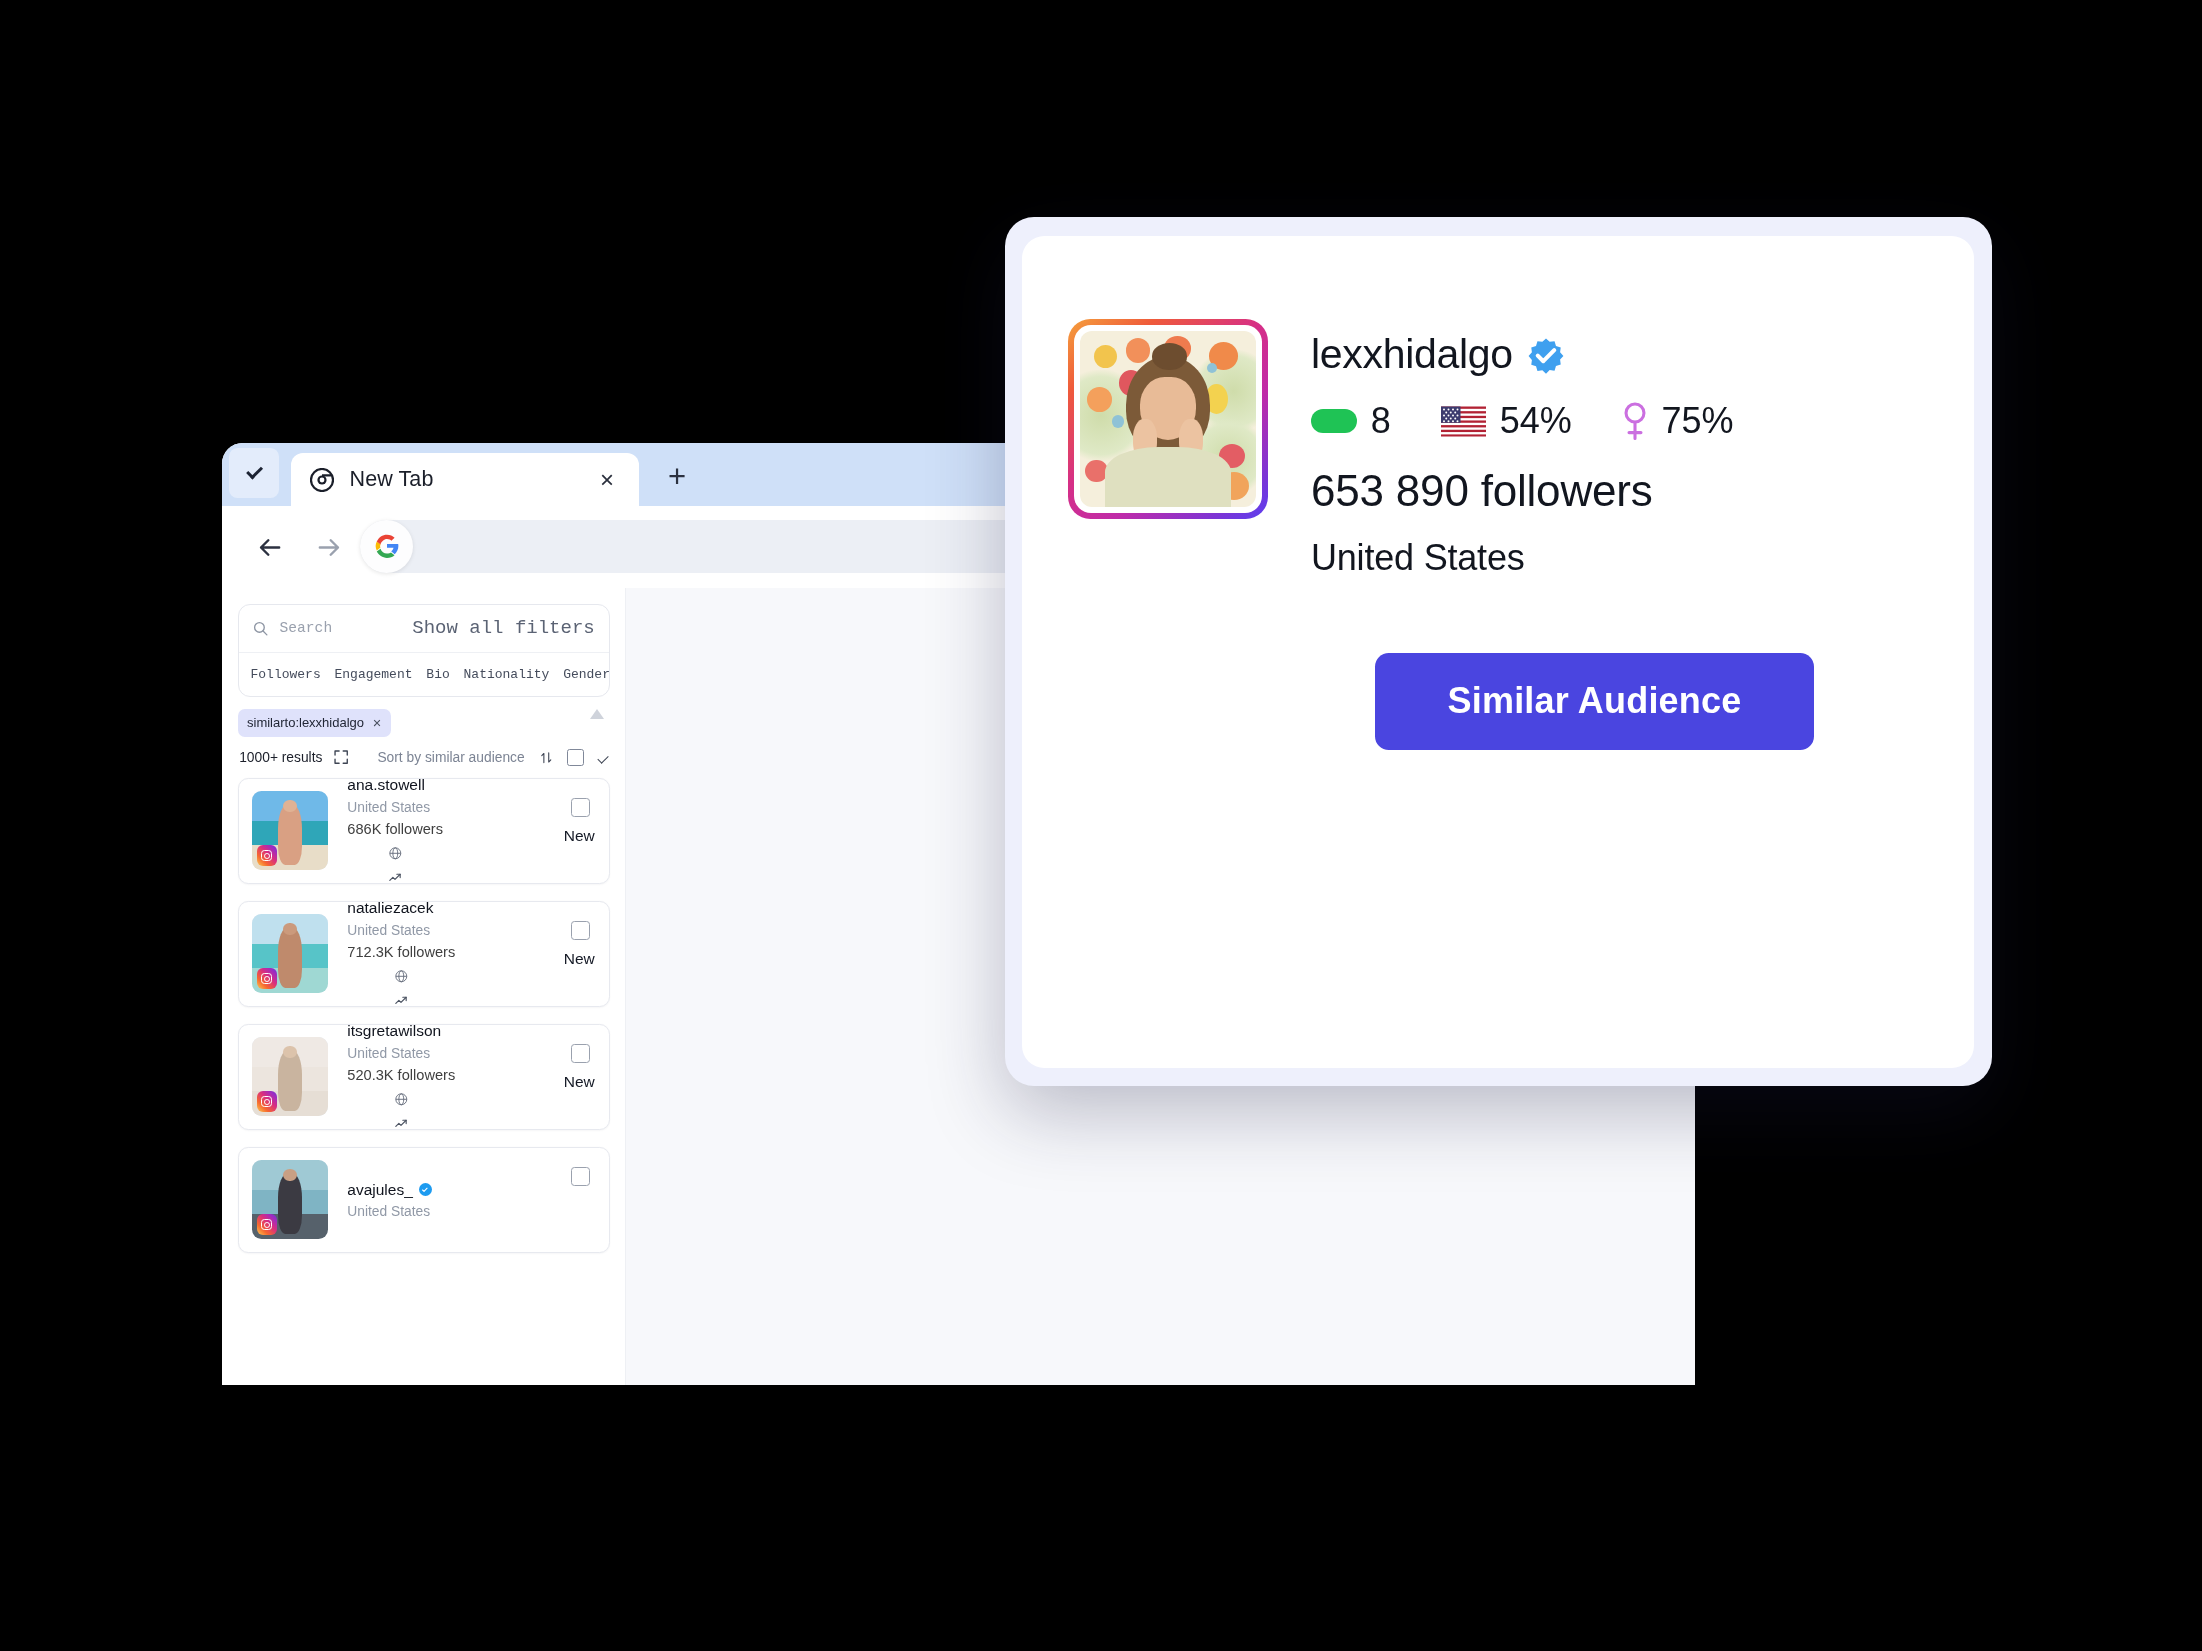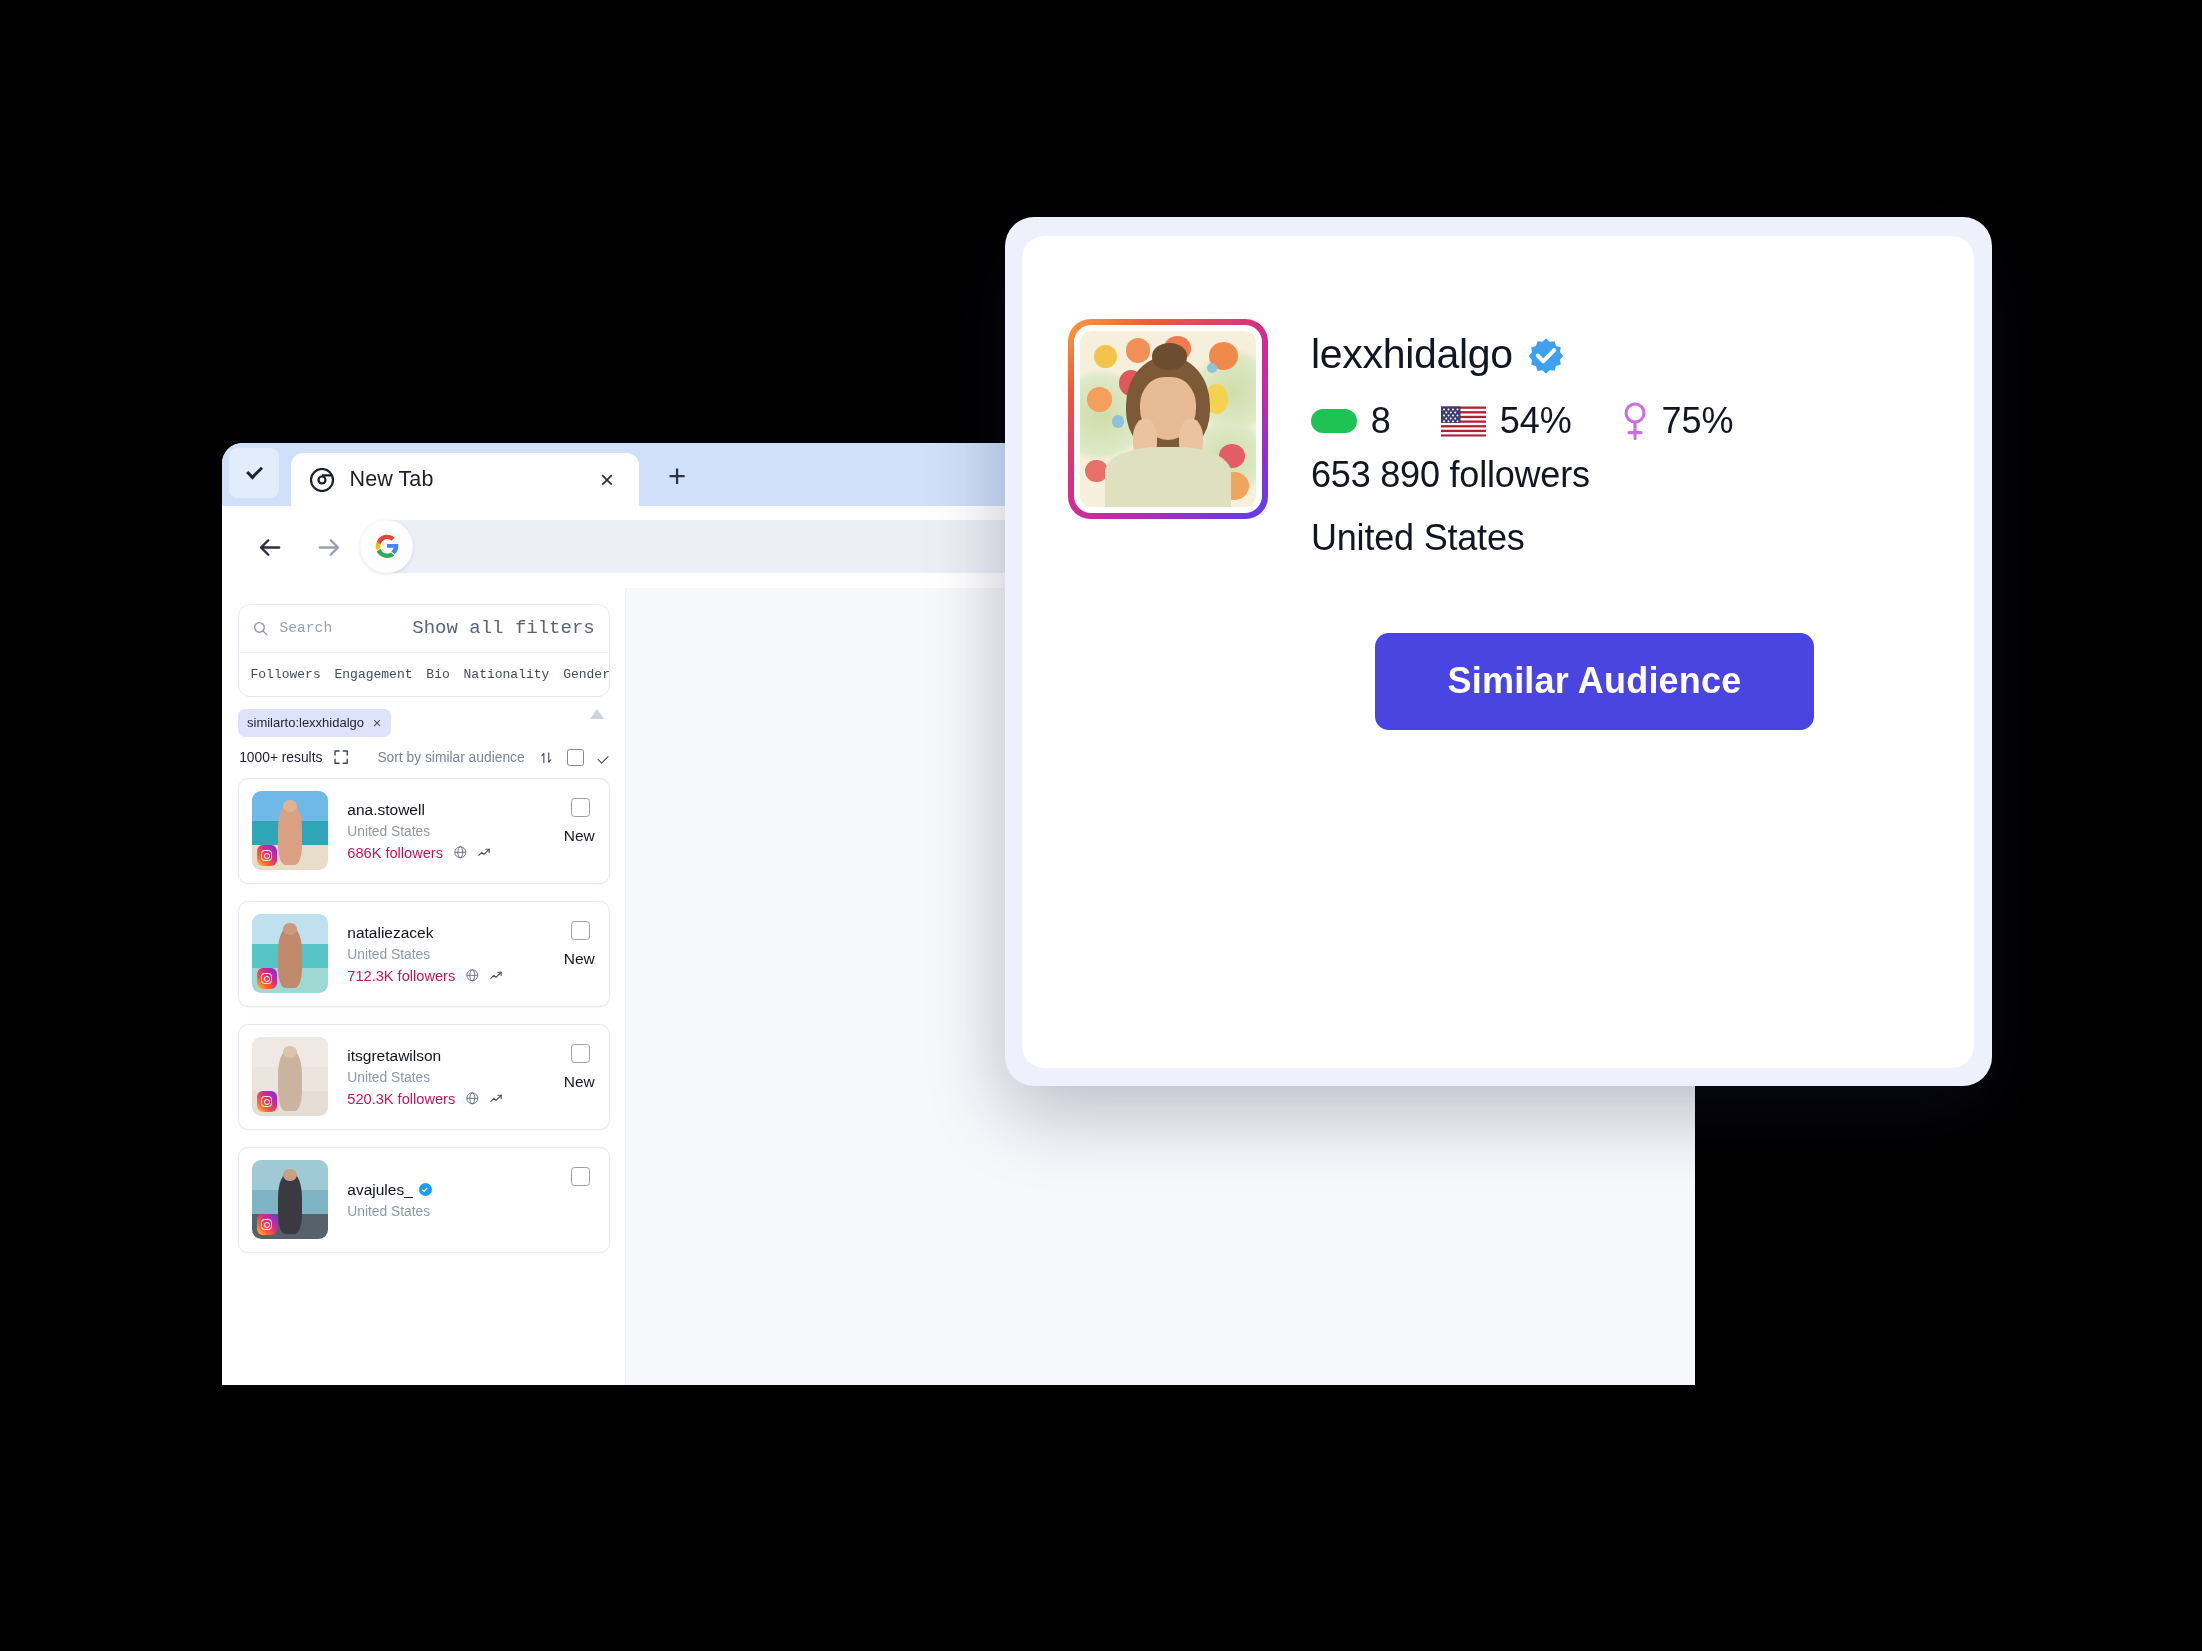--- a/index.html
+++ b/index.html
@@ -216,22 +216,22 @@
     width: 3.8px; height: 3.8px;
     border: 1.5px solid #fff; border-radius: 50%;
   }
   .meta { margin-left: 19px; }
   .meta-name {
     font-size: 15.5px; color: #10141e; font-weight: 500;
     display: flex; align-items: center; gap: 6px;
   }
   .meta-loc { font-size: 13.8px; color: #9098a6; margin-top: 5.2px; }
   .meta-fol {
-    font-size: 14.6px; color: #be185d; margin-top: 6px;
-    display: flex; align-items: center; gap: 9.5px;
+    font-size: 14.6px; color: #404040; margin-top: 6px;
+    display: flex; align-items: center; gap: 9.5px; flex-direction: column;
   }
   .verified-sm {
     width: 13px; height: 13px; border-radius: 50%;
     background: #1d9bf0;
     display: inline-flex; align-items: center; justify-content: center;
   }
   .verified-sm svg { width: 7.7px; height: 7.7px; }
   .card-check {
     position: absolute; right: 19px; top: 19px;
     width: 19px; height: 19px;
@@ -324,21 +324,21 @@
   }
   .stat { display: flex; align-items: center; gap: 13.8px; }
   .stat + .stat { margin-left: 50px; }
   .green-pill {
     width: 46px; height: 24px;
     border-radius: 12px;
     background: #1fc355;
   }
   .flag-icon { width: 45px; height: 31px; flex: 0 0 45px; }
   .female-icon { width: 26px; height: 41px; flex: 0 0 26px; }
-  .ov-followers { font-size: 36px; color: #12161f; margin-top: 12px; letter-spacing: -0.2px; }
+  .ov-followers { font-size: 44px; color: #12161f; margin-top: 24px; letter-spacing: -0.2px; }
   .ov-country  { font-size: 36px; color: #12161f; margin-top: 20.6px; letter-spacing: -0.2px; }
   .ov-cta-wrap { padding: 74px 0 0 353px; }
   .cta-btn {
     display: inline-flex; align-items: center; justify-content: center;
     width: 439px; height: 97px;
     background: #4a45e0;
     color: #ffffff;
     border: none;
     border-radius: 13.8px;
     font-size: 36px;

